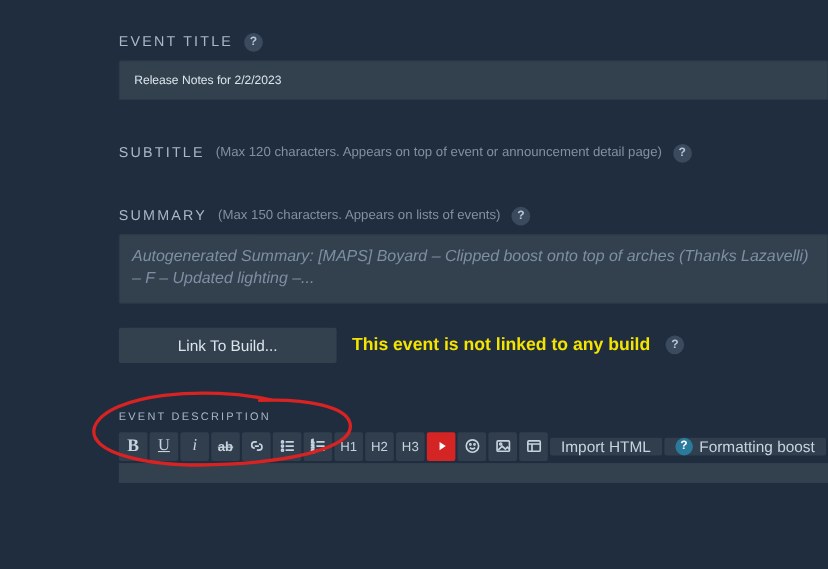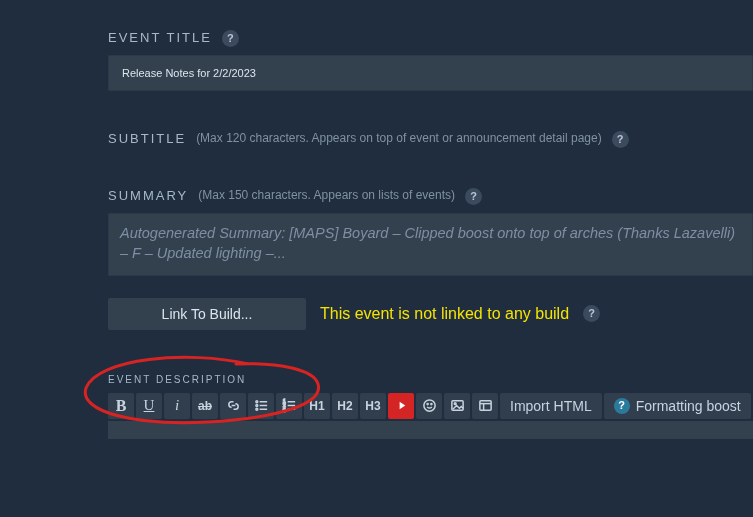--- a/index.html
+++ b/index.html
@@ -86,21 +86,21 @@
     padding: 0 12px;
     height: 32px;
     border-radius: 2px;
     cursor: pointer;
     min-width: 198px;
     text-align: center;
   }
   .link-status {
     color: #f5e400;
     font-size: 16px;
-    font-weight: 400;
+    font-weight: 700;
   }
 
   
   .annot {
     position: absolute;
     left: 78px;
     top: 356px;
     width: 248px;
     height: 70px;
     pointer-events: none;
@@ -132,29 +132,29 @@
     font-size: 14px;
     border-radius: 2px;
     cursor: pointer;
     user-select: none;
     position: relative;
   }
   .tb-btn.bold { font-family: Georgia, serif; font-weight: 700; font-size: 16px; }
   .tb-btn.underline { text-decoration: underline; font-family: Georgia, serif; font-size: 15px; }
   .tb-btn.italic { font-style: italic; font-family: Georgia, serif; font-size: 15px; }
   .tb-btn.strike { text-decoration: line-through; font-size: 12px; font-weight: bold; }
-  .tb-btn.h1t, .tb-btn.h2t, .tb-btn.h3t { font-size: 12px; font-weight: 700; }
+  .tb-btn.h1t, .tb-btn.h2t, .tb-btn.h3t { font-size: 12px; font-weight: 400; }
   .tb-btn svg { width: 15px; height: 15px; }
   .tb-btn svg * { stroke: #c7d3df; fill: none; stroke-width: 1.6; }
   .tb-btn.yt {
     background: #d52424;
   }
   .tb-btn.yt svg path { fill: #fff; stroke: none; }
   .tb-text {
-    height: 26px;
+    height: 16px;
     background: #313e4d;
     display: inline-flex;
     align-items: center;
     padding: 0 10px;
     color: #c7d3df;
     font-size: 14px;
     border-radius: 2px;
     cursor: pointer;
     gap: 6px;
   }

